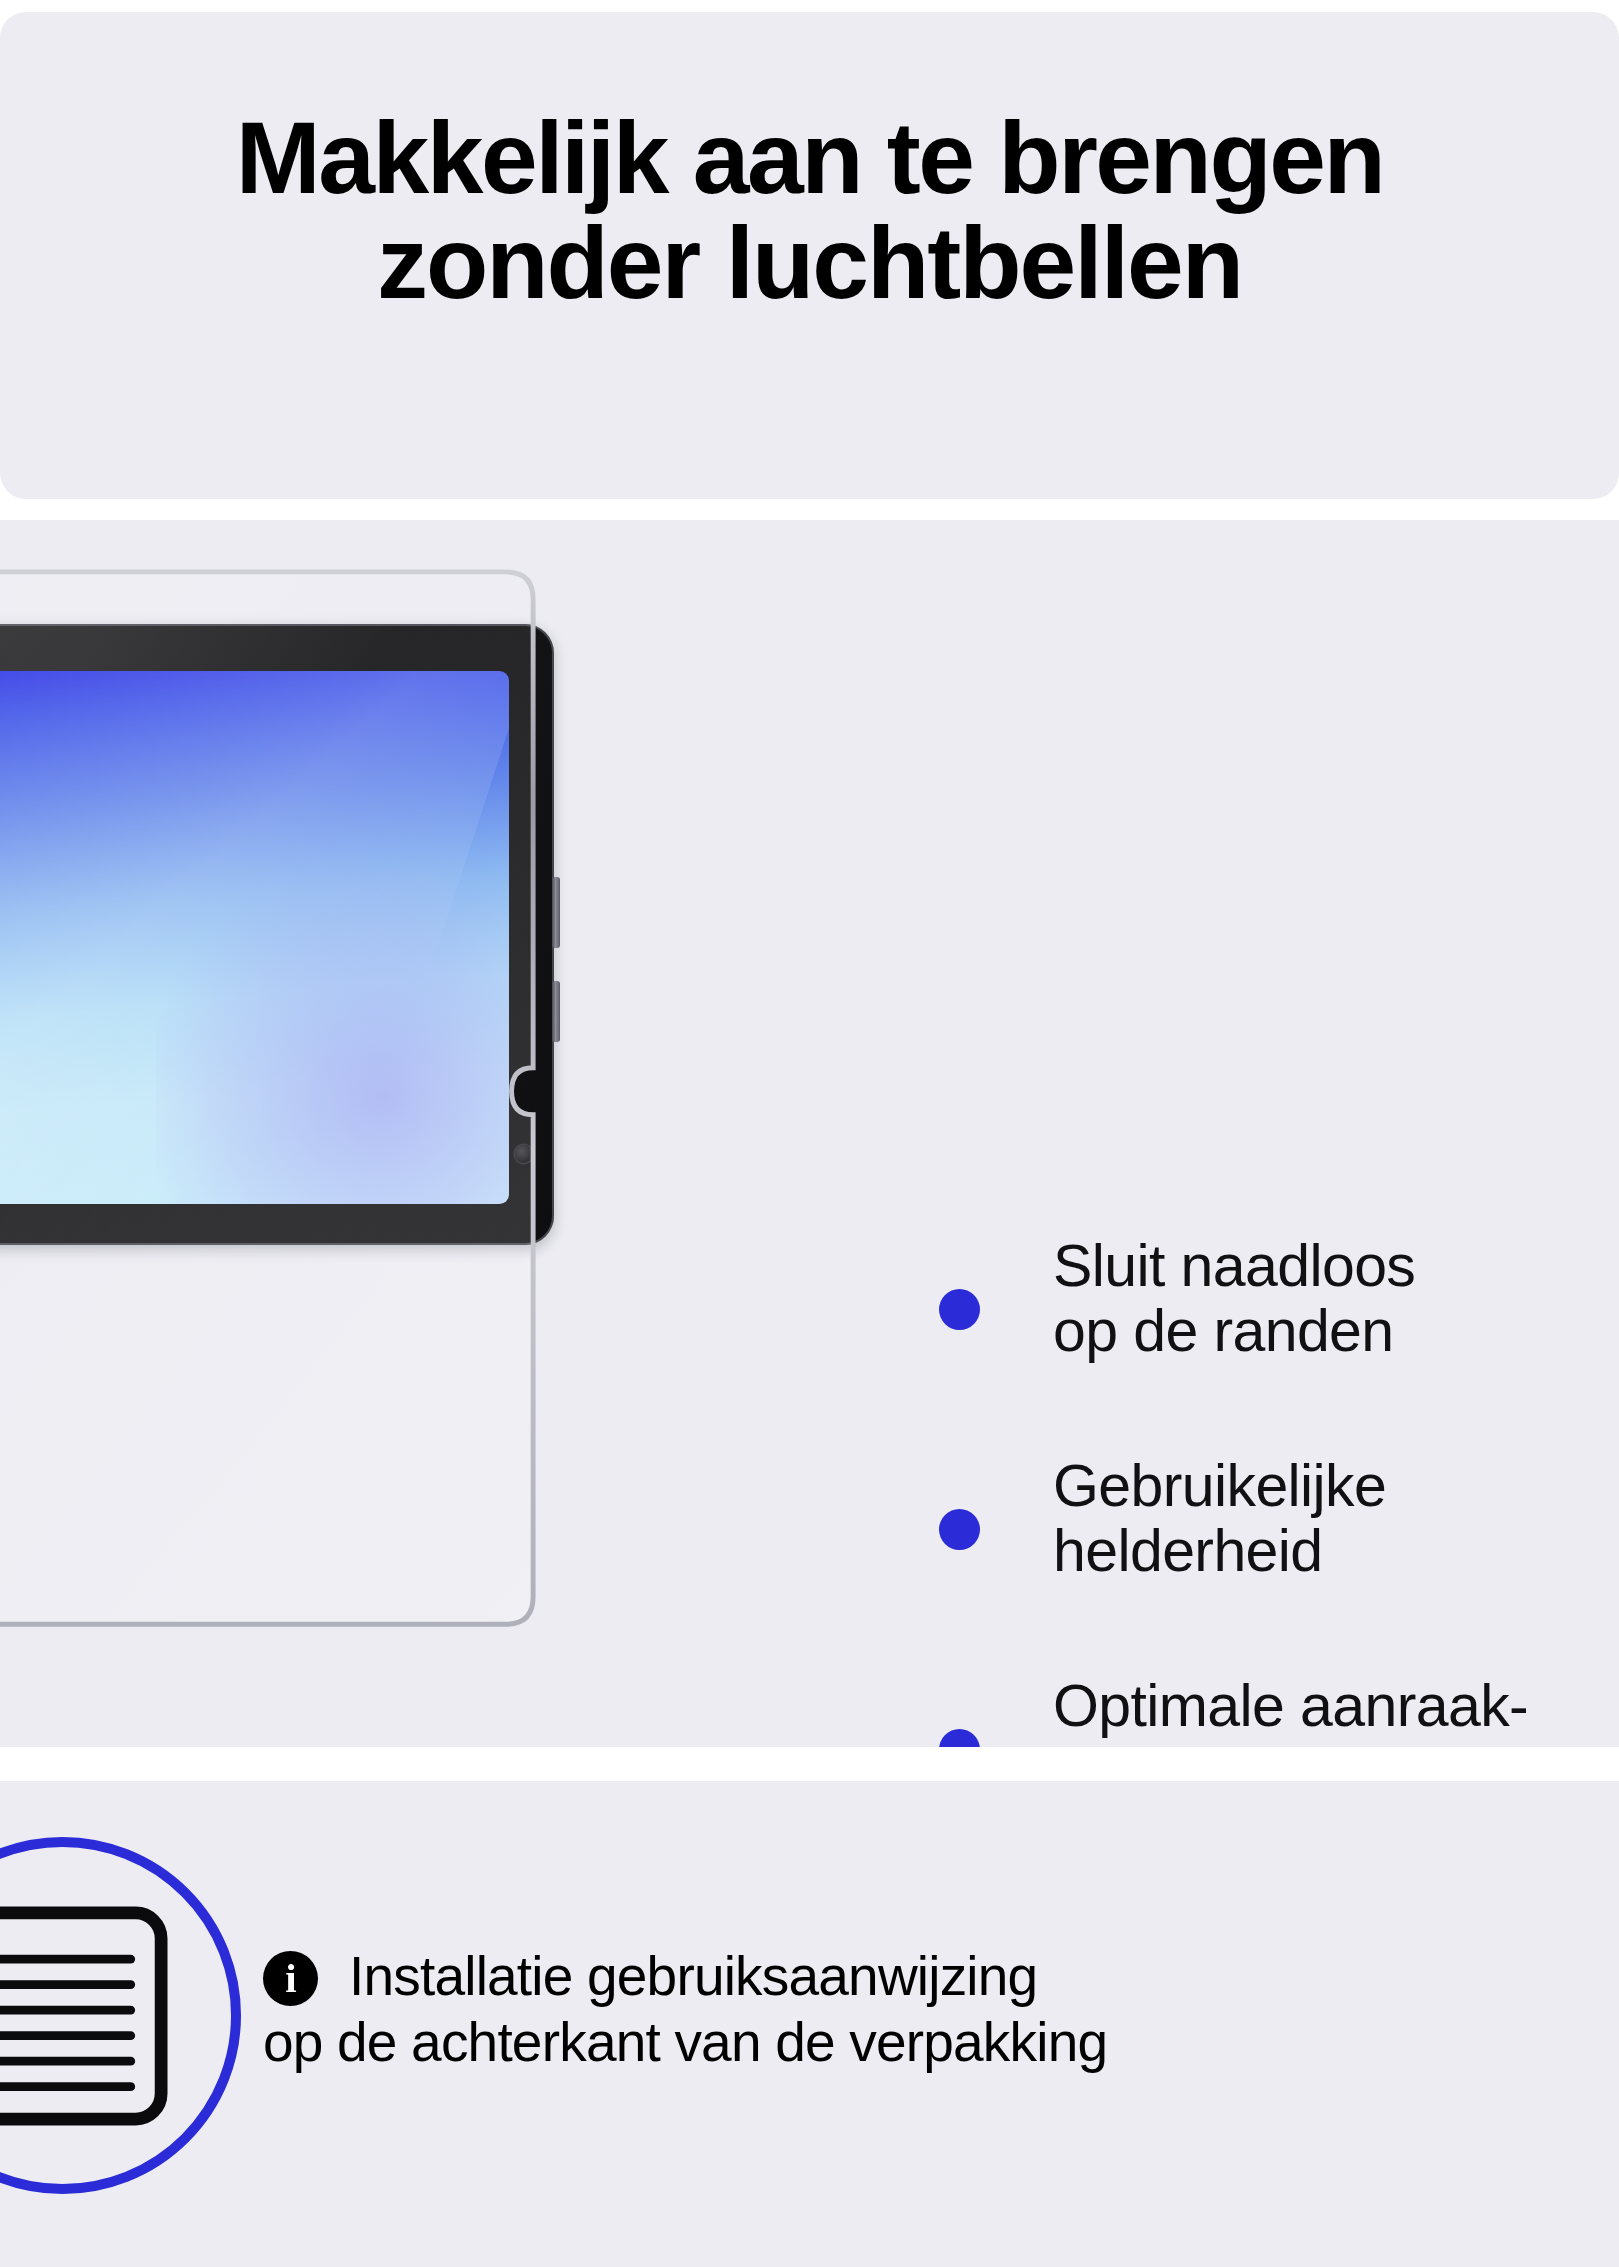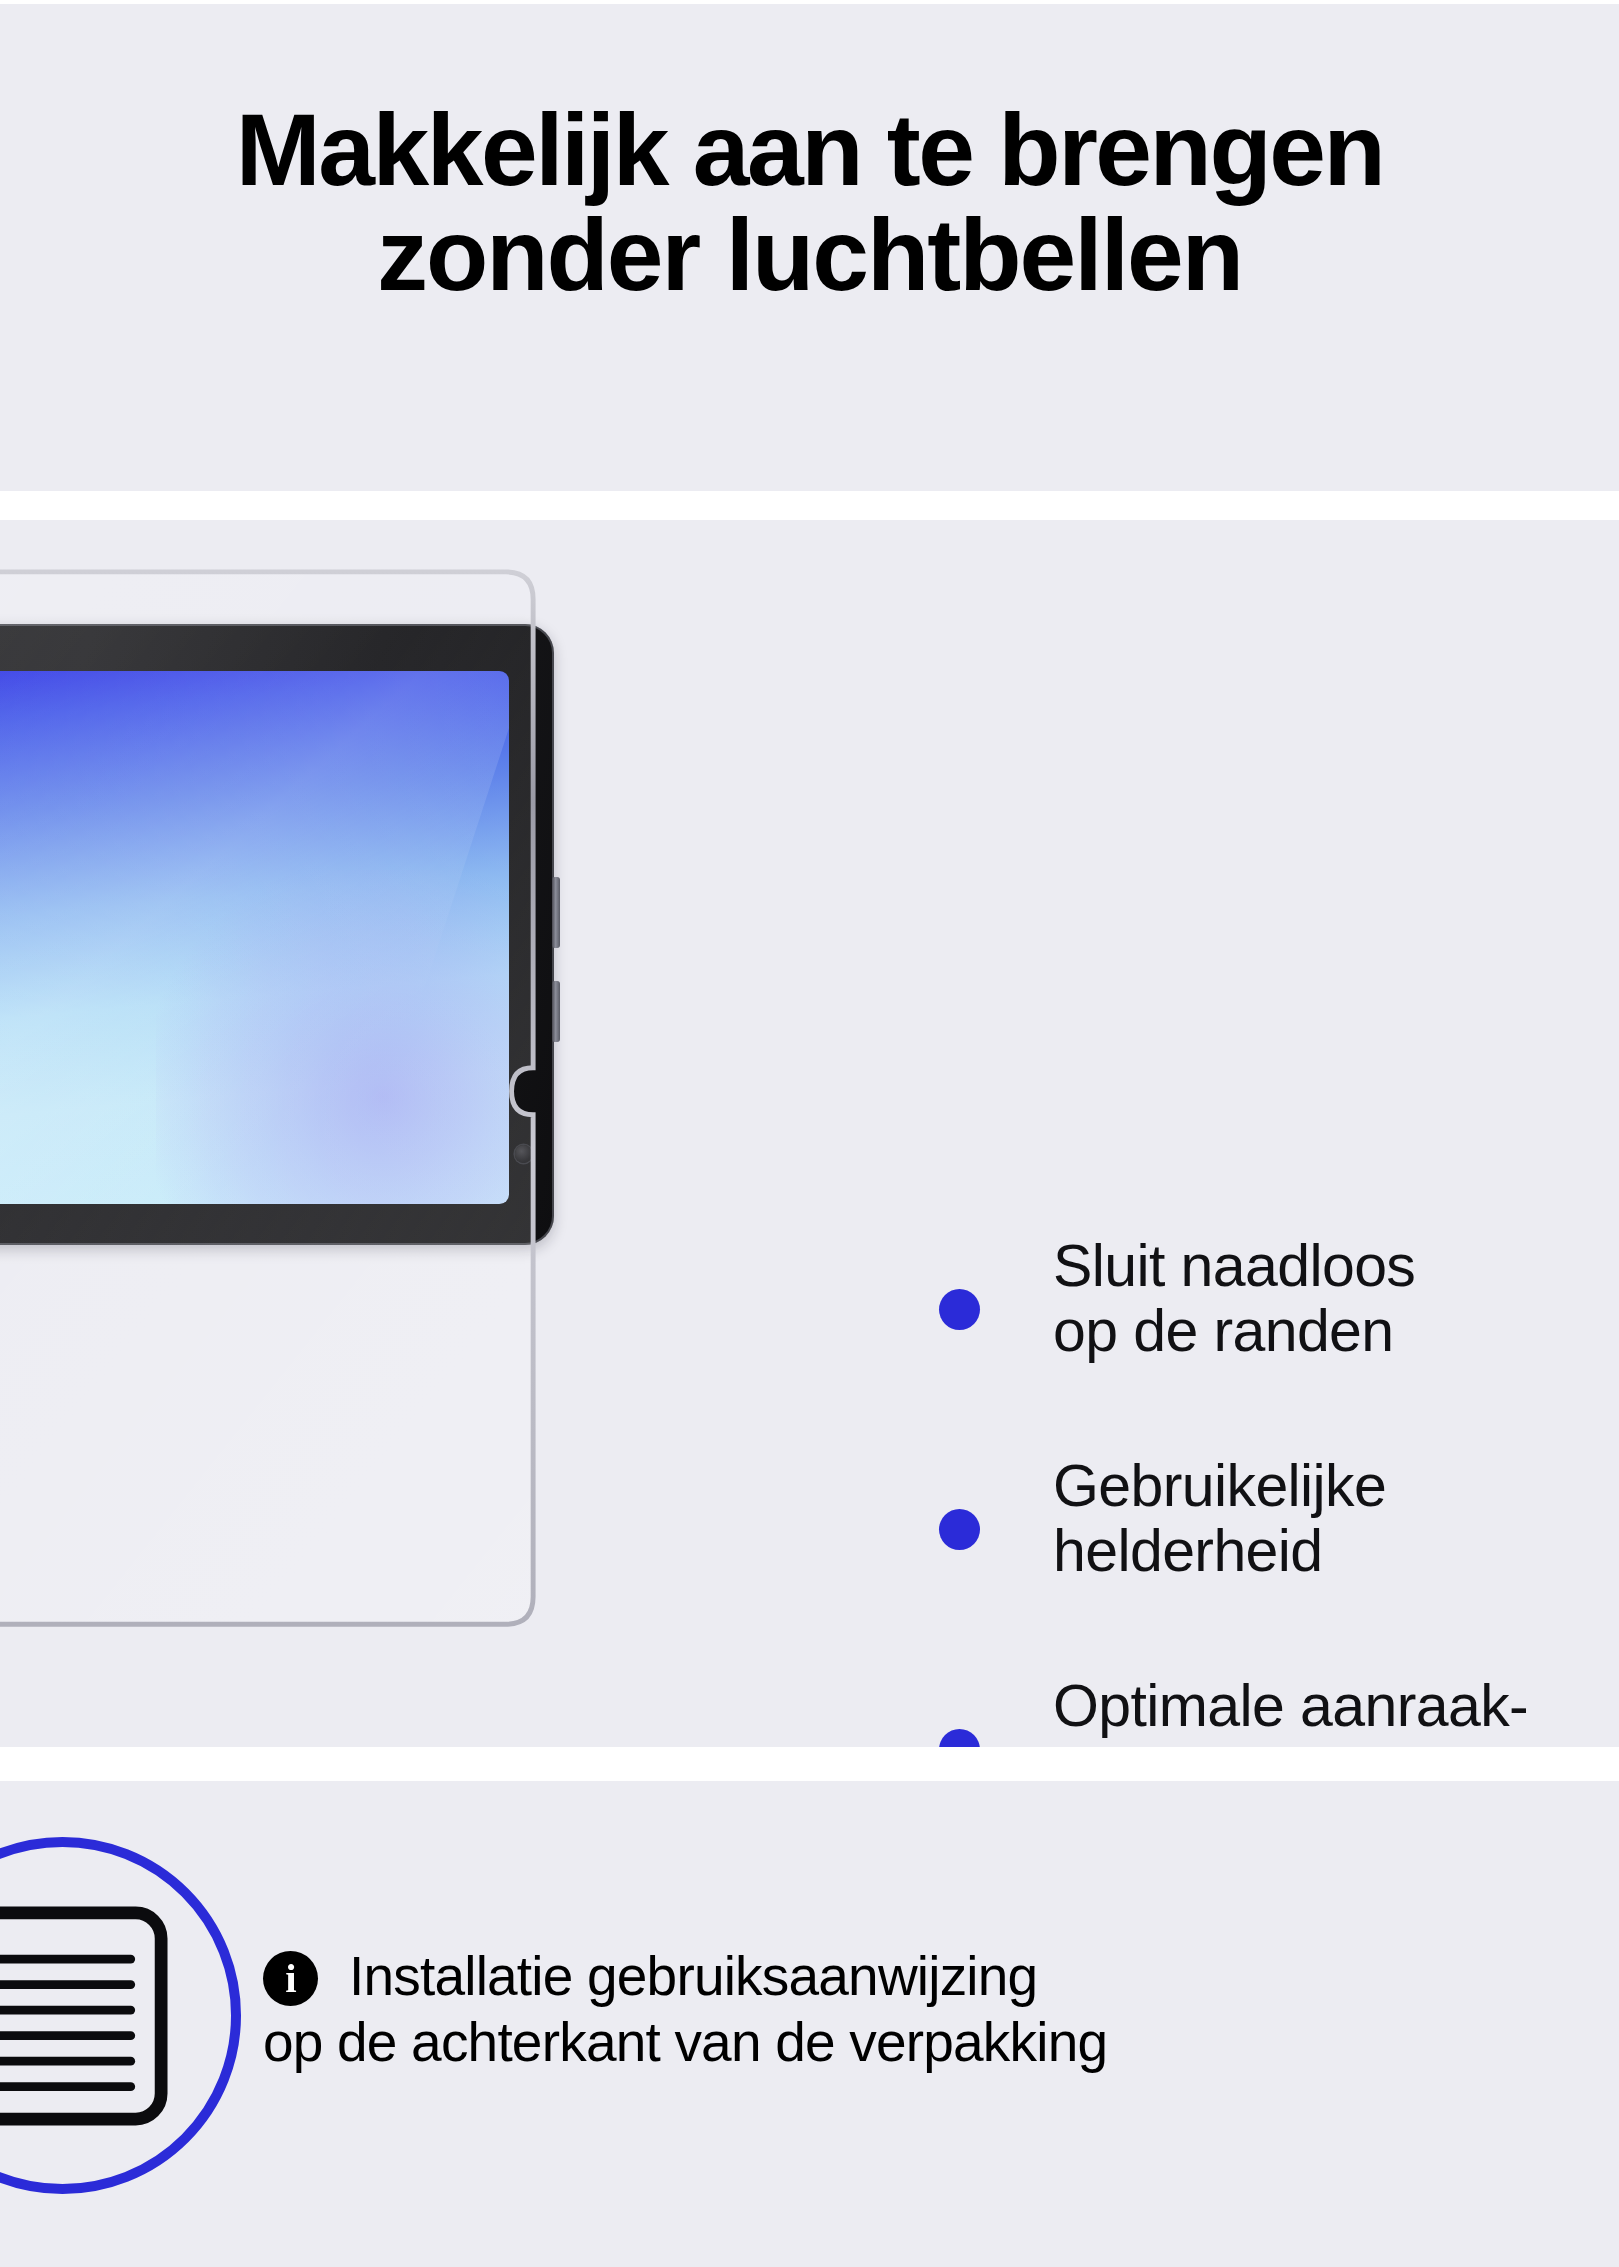--- a/index.html
+++ b/index.html
@@ -22,21 +22,21 @@
   }
 
   
   .panel {
     position: absolute;
     left: 0;
     width: 1619px;
     background: #ECECF2;
     overflow: hidden;
   }
-  #panel-header { top: 4px;    height: 487px; }
+  #panel-header { top: 12px;    height: 487px; border-radius: 26px; }
   #panel-hero   { top: 520px; height: 1227px; }
   #panel-footer { top: 1781px; height: 486px; }
 
   
   .headline {
     position: absolute;
     left: 50%;
     transform: translateX(-50%);
     top: 94px;
     width: 1862px;

